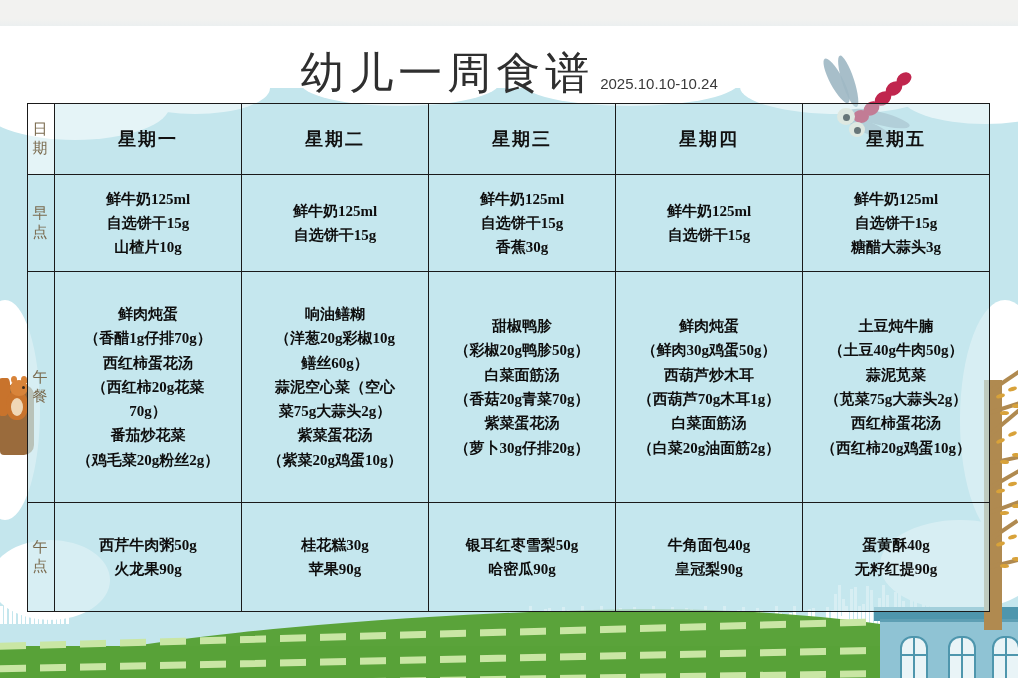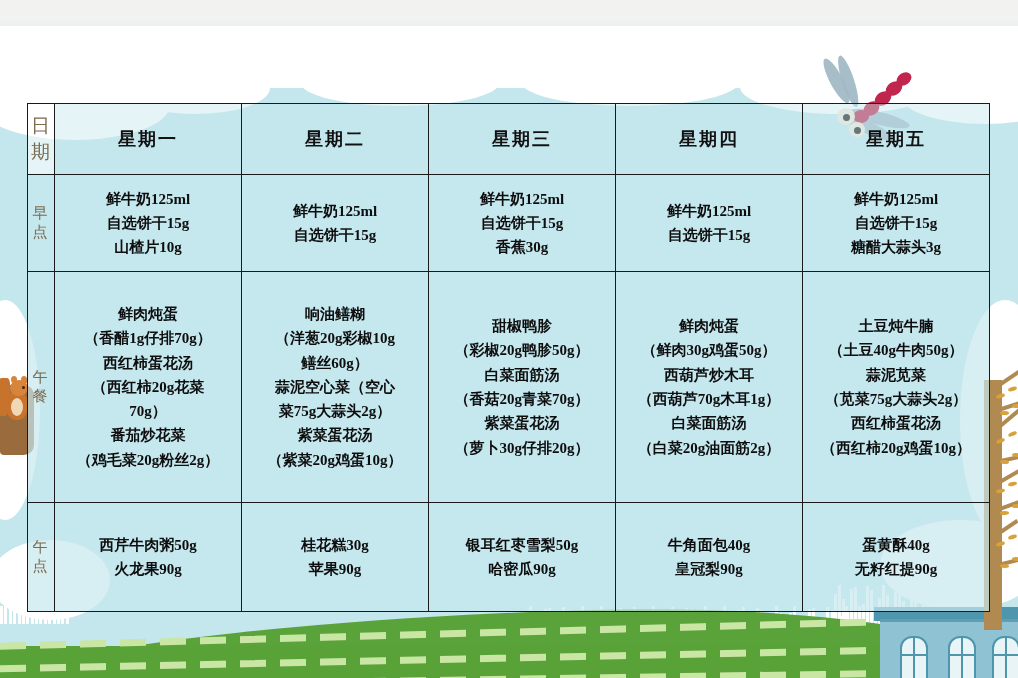--- a/index.html
+++ b/index.html
@@ -72,21 +72,21 @@
   .menu-table{position:absolute;left:27px;top:103px;width:963px;height:489px;
       border-collapse:collapse;table-layout:fixed;background:transparent;}
   .menu-table td,.menu-table th{
       border:1px solid #1a1a1a;text-align:center;vertical-align:middle;
       padding:4px 3px;background:rgba(198,231,238,.70);}
   .menu-table thead th{height:62px;}
   .rowlabel{width:62px;color:#7a6a4e;font-size:15px;letter-spacing:2px;
       font-family:"Liberation Serif","DejaVu Serif",serif;font-weight:normal;}
   .dayhead{font-size:18px;font-weight:bold;color:#111;letter-spacing:2px;
       background:rgba(198,231,238,.45) !important;}
-  .corner{font-size:19px;color:#7a6a4e;letter-spacing:2px;font-weight:normal;
+  .corner{font-size:15px;color:#7a6a4e;letter-spacing:2px;font-weight:normal;
       background:rgba(255,255,255,.55) !important;}
   .cell{font-size:15px;color:#0e0e0e;font-weight:bold;line-height:1.62;
       font-family:"Liberation Serif","DejaVu Serif",serif;}
   .cell .ln{display:block;white-space:normal;}
   .row-breakfast td{height:88px;}
   .row-lunch td{height:222px;}
   .row-snack td{height:100px;}
   .col-day{width:180px;}
 </style>
 </head>
@@ -302,20 +302,24 @@
     <div class="df-body-seg" style="left:48px;top:50px;width:17px;height:13px;transform:rotate(-34deg);"></div>
     <div class="df-body-seg" style="left:59px;top:40px;width:18px;height:13px;transform:rotate(-34deg);"></div>
     <div class="df-body-seg" style="left:70px;top:30px;width:18px;height:13px;transform:rotate(-34deg);"></div>
     <div class="df-body-seg" style="left:81px;top:21px;width:16px;height:12px;transform:rotate(-34deg);"></div>
     <div class="df-eye" style="left:22px;top:56px;width:18px;height:17px;background:#f2ead7;"></div>
     <div class="df-eye" style="left:34px;top:70px;width:16px;height:15px;background:#f2ead7;"></div>
     <div class="df-eye" style="left:28px;top:62px;width:7px;height:7px;background:#1a1a1a;"></div>
     <div class="df-eye" style="left:39px;top:75px;width:7px;height:7px;background:#1a1a1a;"></div>
   </div>
 
+  <div class="title-wrap">
+    <div class="title">幼儿一周食谱</div>
+    <div class="title-date">2025.10.10-10.24</div>
+  </div>
 
   <table class="menu-table">
     <thead>
       <tr>
         <th class="corner">日期</th>
         <th class="dayhead col-day">星期一</th>
         <th class="dayhead col-day">星期二</th>
         <th class="dayhead col-day">星期三</th>
         <th class="dayhead col-day">星期四</th>
         <th class="dayhead col-day">星期五</th>

